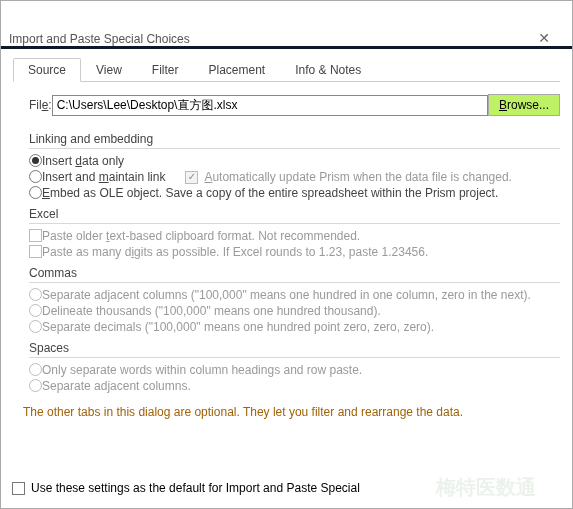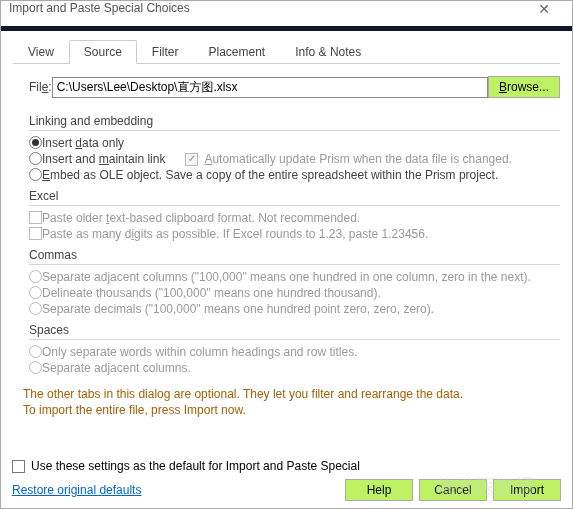--- a/index.html
+++ b/index.html
@@ -1,17 +1,17 @@
 <!DOCTYPE html>
 <html><head>
 <meta charset="utf-8">
 <style>
 *{box-sizing:border-box;margin:0;padding:0;font-family:"Segoe UI",Tahoma,sans-serif;font-size:12px}
 body{background:#fff;width:573px;height:509px;overflow:hidden;border:1px solid #aaa}
-.titlebar{height:30px;display:flex;align-items:flex-start;padding:0 8px;border-bottom:5px solid #0f172a;color:#555}
+.titlebar{height:48px;display:flex;align-items:flex-end;padding:0 8px;border-bottom:3px solid #0f172a;color:#555}
 .titlebar .title{flex:1}
 .close{width:40px;text-align:center;font-size:14px;color:#666;cursor:pointer}
 .content{padding:8px 12px 6px 12px}
 .tabs{display:flex;border-bottom:1px solid #ccc;margin-bottom:10px}
 .tab{padding:4px 14px;color:#444;cursor:pointer;border:1px solid transparent;position:relative;top:1px}
 .tab.active{background:#fff;border:1px solid #ccc;border-bottom:1px solid #fff;border-radius:2px 2px 0 0}
 .file-row{display:flex;align-items:center;padding:2px 0 12px 16px}
 .file-row label{color:#444}
 .file-row input{flex:1;border:1px solid #888;padding:2px 4px;height:21px}
 .btn{background:#bef264;border:1px solid #aaa;padding:2px 10px;height:22px;cursor:pointer;min-width:68px}
@@ -39,22 +39,22 @@
 <body>
 
 <div class="titlebar">
   <span class="title">Import and Paste Special Choices</span>
   <span class="close">✕</span>
 </div>
 
 <div class="content">
 
   <div class="tabs">
+    <div class="tab active">Source</div>
     <div class="tab">View</div>
-    <div class="tab active">Source</div>
     <div class="tab">Filter</div>
     <div class="tab">Placement</div>
     <div class="tab">Info &amp; Notes</div>
   </div>
 
   <div class="file-row">
     <label>Fil<span class="u">e</span>:</label>
     <input type="text" value="C:\Users\Lee\Desktop\直方图.xlsx" style="">
     <button class="btn"><span class="u">B</span>rowse...</button>
   </div>
@@ -110,44 +110,34 @@
       <span class="radio"></span>
       <span>Separate decimals ("100,000" means one hundred point zero, zero, zero).</span>
     </div>
   </div>
 
   <div class="group">
     <div class="group-title">Spaces</div>
     <hr class="sep">
     <div class="opt disabled">
       <span class="radio"></span>
-      <span>Only separate words within column headings and row titles.</span>
+      <span>Only separate words within column headings and row paste.</span>
     </div>
     <div class="opt disabled">
       <span class="radio"></span>
       <span>Separate adjacent columns.</span>
     </div>
   </div>
 
   <div class="note">
     <div>The other tabs in this dialog are optional. They let you filter and rearrange the data.</div>
-    <div>To import the entire file, press Import now.</div>
   </div>
 
 </div>
 
 <div class="footer">
   <div class="footer-row1">
     <span class="check"></span>
     <span>Use these settings as the default for Import and Paste Special</span>
   </div>
-  <div class="footer-row2">
-    <span class="link">Restore original defaults</span>
-    <span class="spacer"></span>
-    <div class="btns">
-      <button class="btn">Help</button>
-      <button class="btn">Cancel</button>
-      <button class="btn">Import</button>
-    </div>
-  </div>
 </div>
 
 <div class="watermark">梅特医数通</div>
 
 </body></html>

